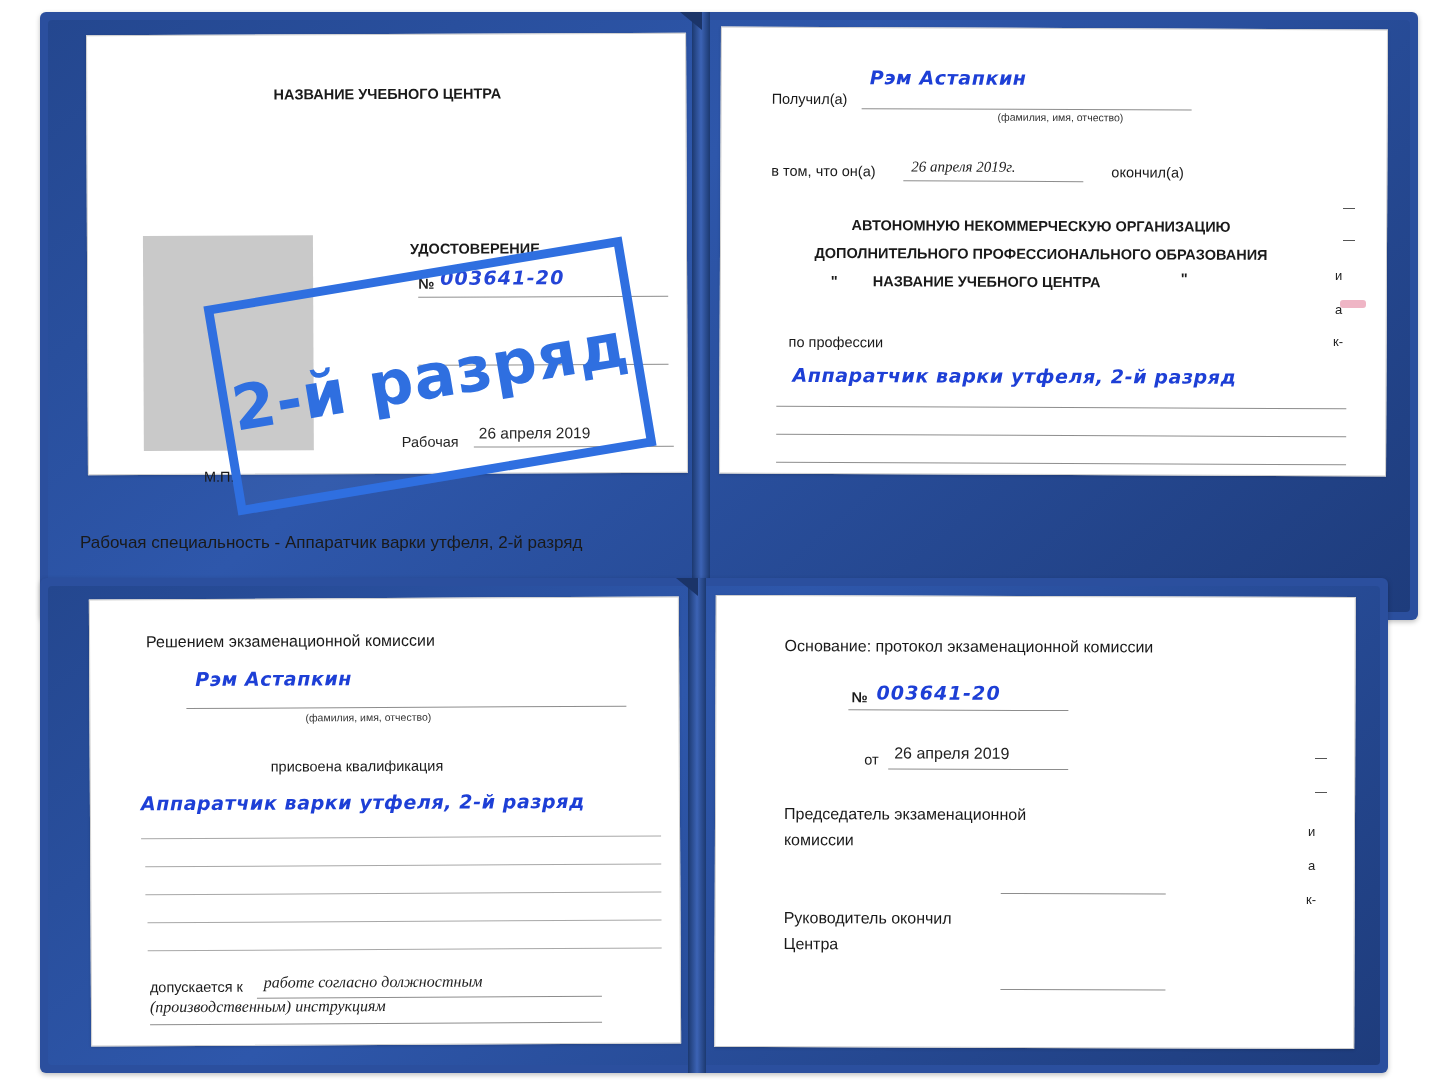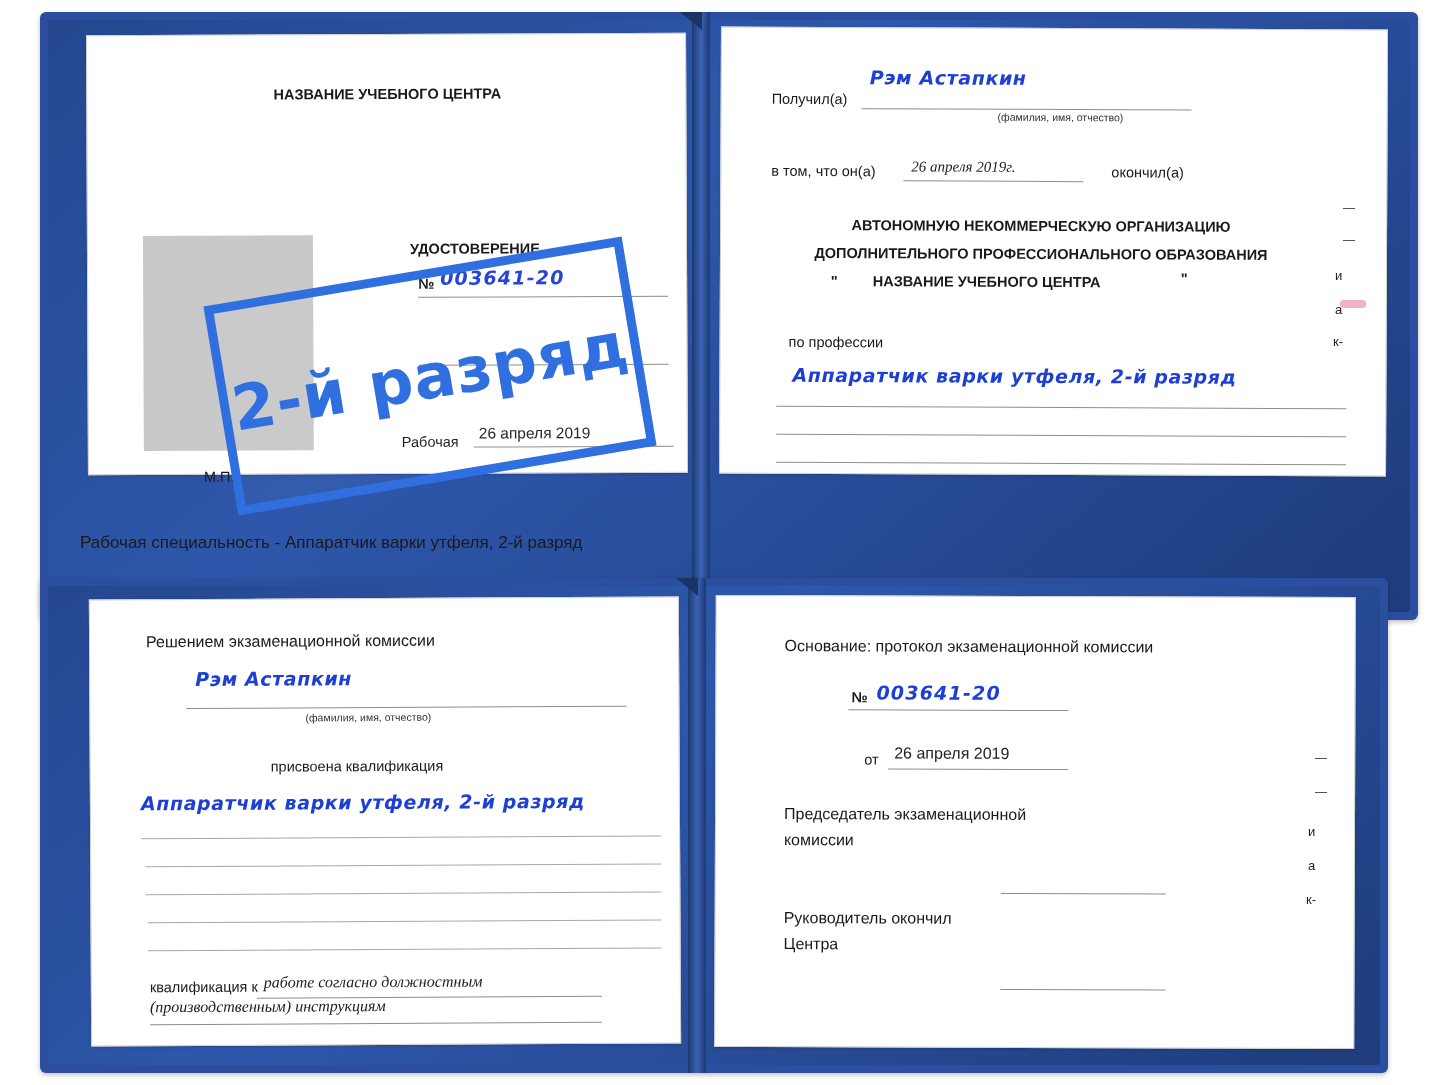--- a/index.html
+++ b/index.html
@@ -257,21 +257,21 @@
         <div class="t" style="left:180px; top:158px;">присвоена квалификация</div>
 
         <div class="hw" style="left:50px; top:192px;">Аппаратчик варки утфеля, 2-й разряд</div>
 
         <div class="line light" style="left:50px; top:238px; width:520px;"></div>
         <div class="line light" style="left:54px; top:266px; width:516px;"></div>
         <div class="line light" style="left:54px; top:294px; width:516px;"></div>
         <div class="line light" style="left:56px; top:322px; width:514px;"></div>
         <div class="line light" style="left:56px; top:350px; width:514px;"></div>
 
-        <div class="t" style="left:58px; top:378px;">квалификация к</div>
+        <div class="t" style="left:58px; top:378px;">допускается к</div>
         <div class="typed" style="left:172px; top:374px; font-size:16px;">работе согласно должностным</div>
         <div class="typed" style="left:58px; top:398px; font-size:16px;">(производственным) инструкциям</div>
         <div class="line" style="left:165px; top:398px; width:345px;"></div>
         <div class="line" style="left:58px; top:424px; width:452px;"></div>
       </div>
     </div>
 
     <div class="page-sheet b2-right">
       <div class="sheet-content">
         <div class="t big" style="left:68px; top:40px;">Основание: протокол экзаменационной комиссии</div>

